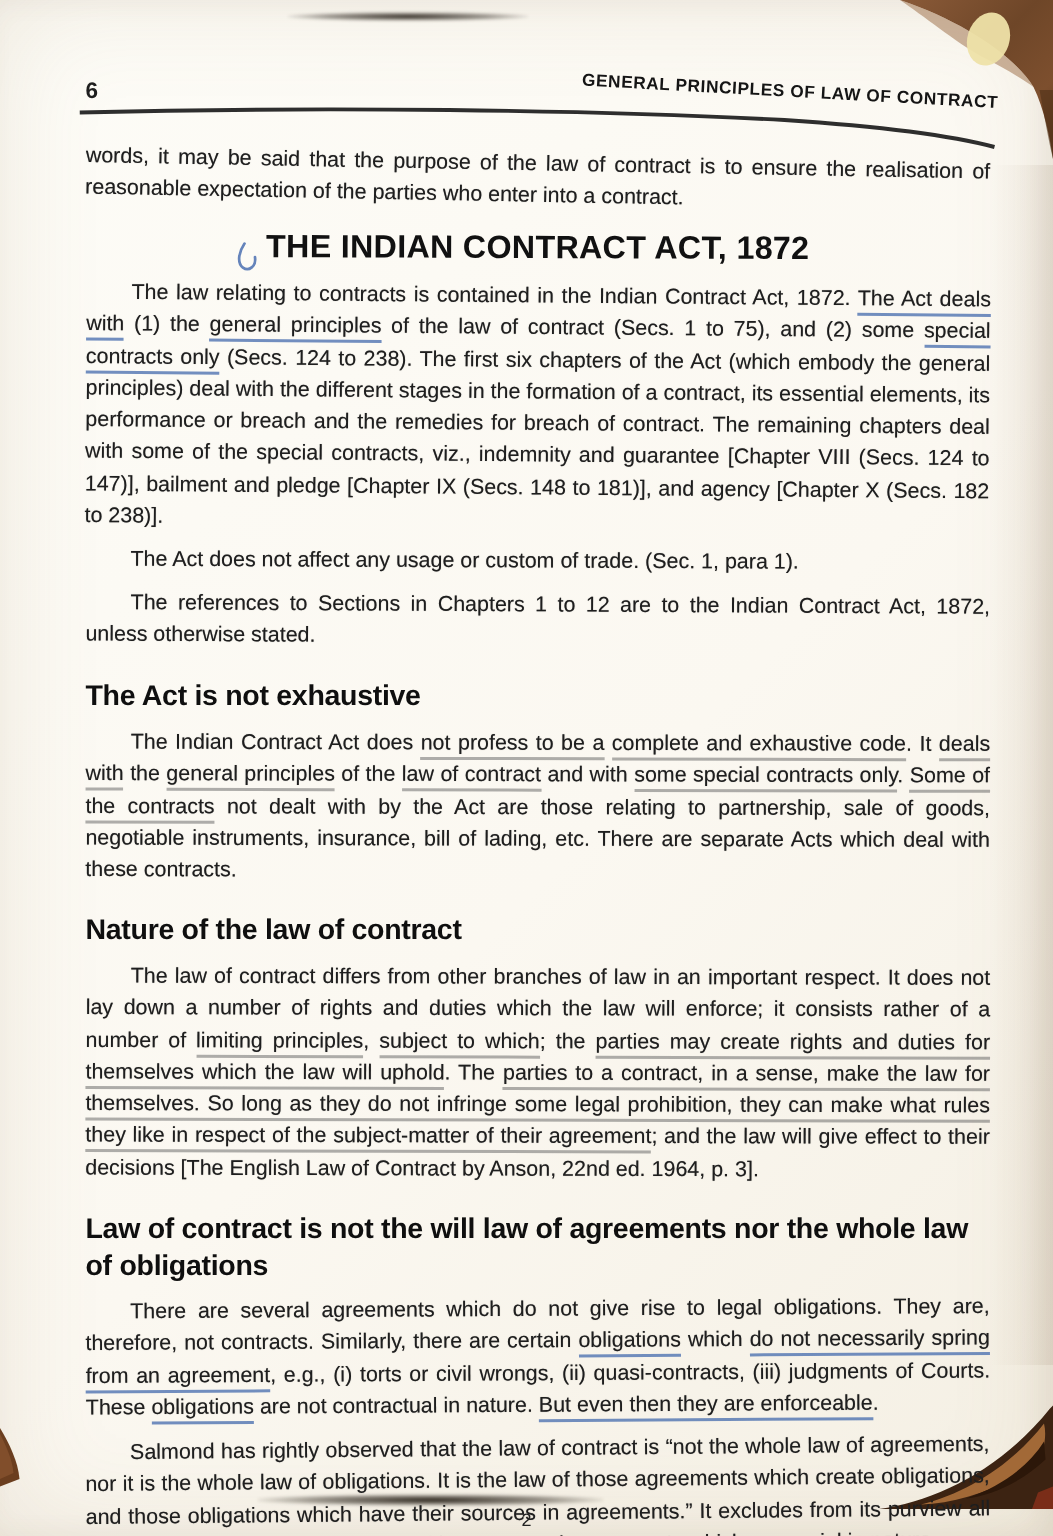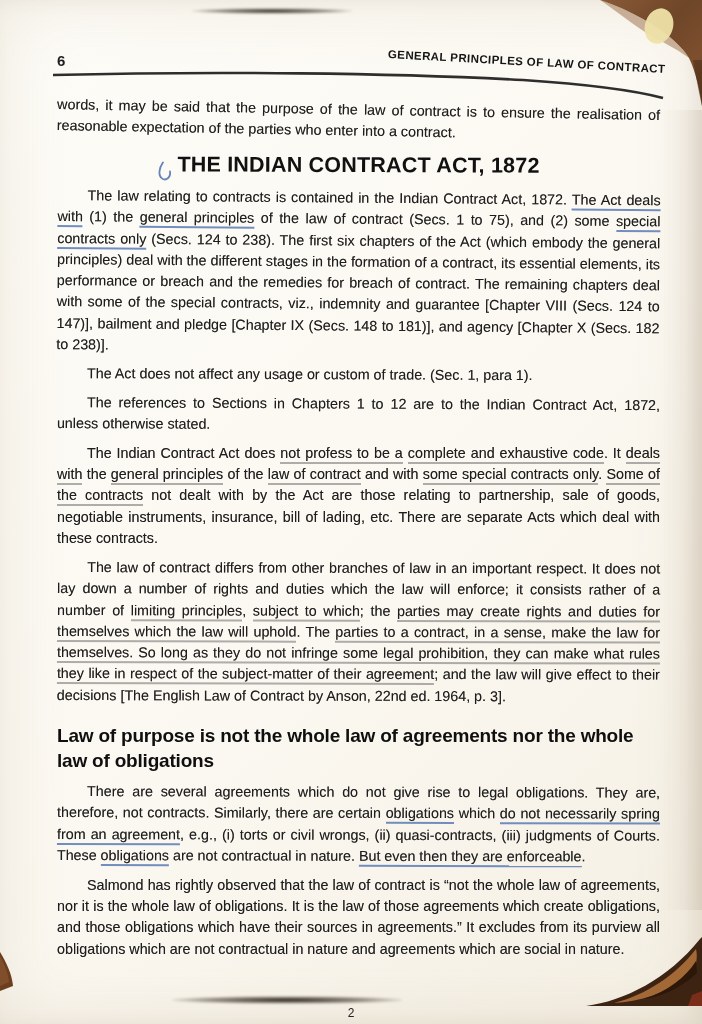--- a/index.html
+++ b/index.html
@@ -113,23 +113,25 @@
       <h1 class="doc-title"><span class="title-wrap">
   <span class="tick-icon">
     <svg width="20" height="22" viewBox="0 0 20 22">
       <path d="M6,1 C2,7 1,14 5,17 C9,20 14,16 13,10" fill="none" stroke="#4a6fb0" stroke-width="1.8" stroke-linecap="round" opacity=".85"></path>
     </svg>
   </span>
 THE INDIAN CONTRACT ACT, 1872</span></h1>
       <p class="para indent"><span class="seg">The law relating to contracts is contained in the Indian Contract Act, 1872. </span><span class="seg u-pen">The Act deals with</span><span class="seg"> (1) the </span><span class="seg u-pen">general principles</span><span class="seg"> of the law of contract (Secs. 1 to 75), and (2) some </span><span class="seg u-pen">special contracts only</span><span class="seg"> (Secs. 124 to 238). The first six chapters of the Act (which embody the general principles) deal with the different stages in the formation of a contract, its essential elements, its performance or breach and the remedies for breach of contract. The remaining chapters deal with some of the special contracts, </span><span class="seg it">viz.</span><span class="seg">, indemnity and guarantee [Chapter VIII (Secs. 124 to 147)], bailment and pledge [Chapter IX (Secs. 148 to 181)], and agency [Chapter X (Secs. 182 to 238)].</span></p>
       <p class="para indent"><span class="seg">The Act does not affect any usage or custom of trade. (Sec. 1, para 1).</span></p>
       <p class="para indent"><span class="seg">The references to Sections in Chapters 1 to 12 are to the Indian Contract Act, 1872, unless otherwise stated.</span></p>
+      <h2 class="sec-heading">The Act is not exhaustive</h2>
       <p class="para indent"><span class="seg">The Indian Contract Act does </span><span class="seg u-pencil">not profess to be a</span><span class="seg"> </span><span class="seg u-pencil">complete and exhaustive code</span><span class="seg">. It </span><span class="seg u-pencil">deals with</span><span class="seg"> the </span><span class="seg u-pencil">general principles</span><span class="seg"> of the </span><span class="seg u-pencil">law of contract</span><span class="seg"> and with </span><span class="seg u-pencil">some special contracts only</span><span class="seg">. </span><span class="seg u-pencil">Some of the contracts</span><span class="seg"> not dealt with by the Act are those relating to partnership, sale of goods, negotiable instruments, insurance, bill of lading, etc. There are separate Acts which deal with these contracts.</span></p>
+      <h2 class="sec-heading">Nature of the law of contract</h2>
       <p class="para indent"><span class="seg">The law of contract differs from other branches of law in an important respect. It does not lay down a number of rights and duties which the law will enforce; it consists rather of a number of </span><span class="seg u-pencil">limiting principles</span><span class="seg">, </span><span class="seg u-pencil">subject to which</span><span class="seg">; the </span><span class="seg u-pencil">parties may create rights and duties for themselves which the law will uphold</span><span class="seg">. The </span><span class="seg u-pencil">parties to a contract, in a sense, make the law for themselves. So long as they do not infringe some legal prohibition, they can make what rules they like in respect of the subject-matter of their agreement</span><span class="seg">; and the law will give effect to their decisions [</span><span class="seg it">The English Law of Contract</span><span class="seg"> by Anson, 22nd ed. 1964, p. 3].</span></p>
-      <h2 class="sec-heading">Law of purpose is not the whole law of agreements nor the whole law of obligations</h2>
+      <h2 class="sec-heading">Law of contract is not the will law of agreements nor the whole law of obligations</h2>
       <p class="para indent"><span class="seg">There are several agreements which do not give rise to legal obligations. They are, therefore, not contracts. Similarly, there are certain </span><span class="seg u-pen">obligations</span><span class="seg"> which </span><span class="seg u-pen">do not necessarily spring from an agreement</span><span class="seg">, e.g., (</span><span class="seg it">i</span><span class="seg">) torts or civil wrongs, (</span><span class="seg it">ii</span><span class="seg">) quasi-contracts, (</span><span class="seg it">iii</span><span class="seg">) judgments of Courts. These </span><span class="seg u-pen">obligations</span><span class="seg"> are not contractual in nature. </span><span class="seg u-pen">But even then they are enforceable</span><span class="seg">.</span></p>
       <p class="para indent"><span class="seg">Salmond has rightly observed that the law of contract is “not the whole law of agreements, nor it is the whole law of obligations. It is the law of those agreements which create obligations, and those obligations which have their sources in agreements.” It excludes from its purview all obligations which are not contractual in nature and agreements which are social in nature.</span></p>
     </div>
 </div>
 
 <div class="footer">
   <span>2</span>
 </div>
 
 </body></html>

